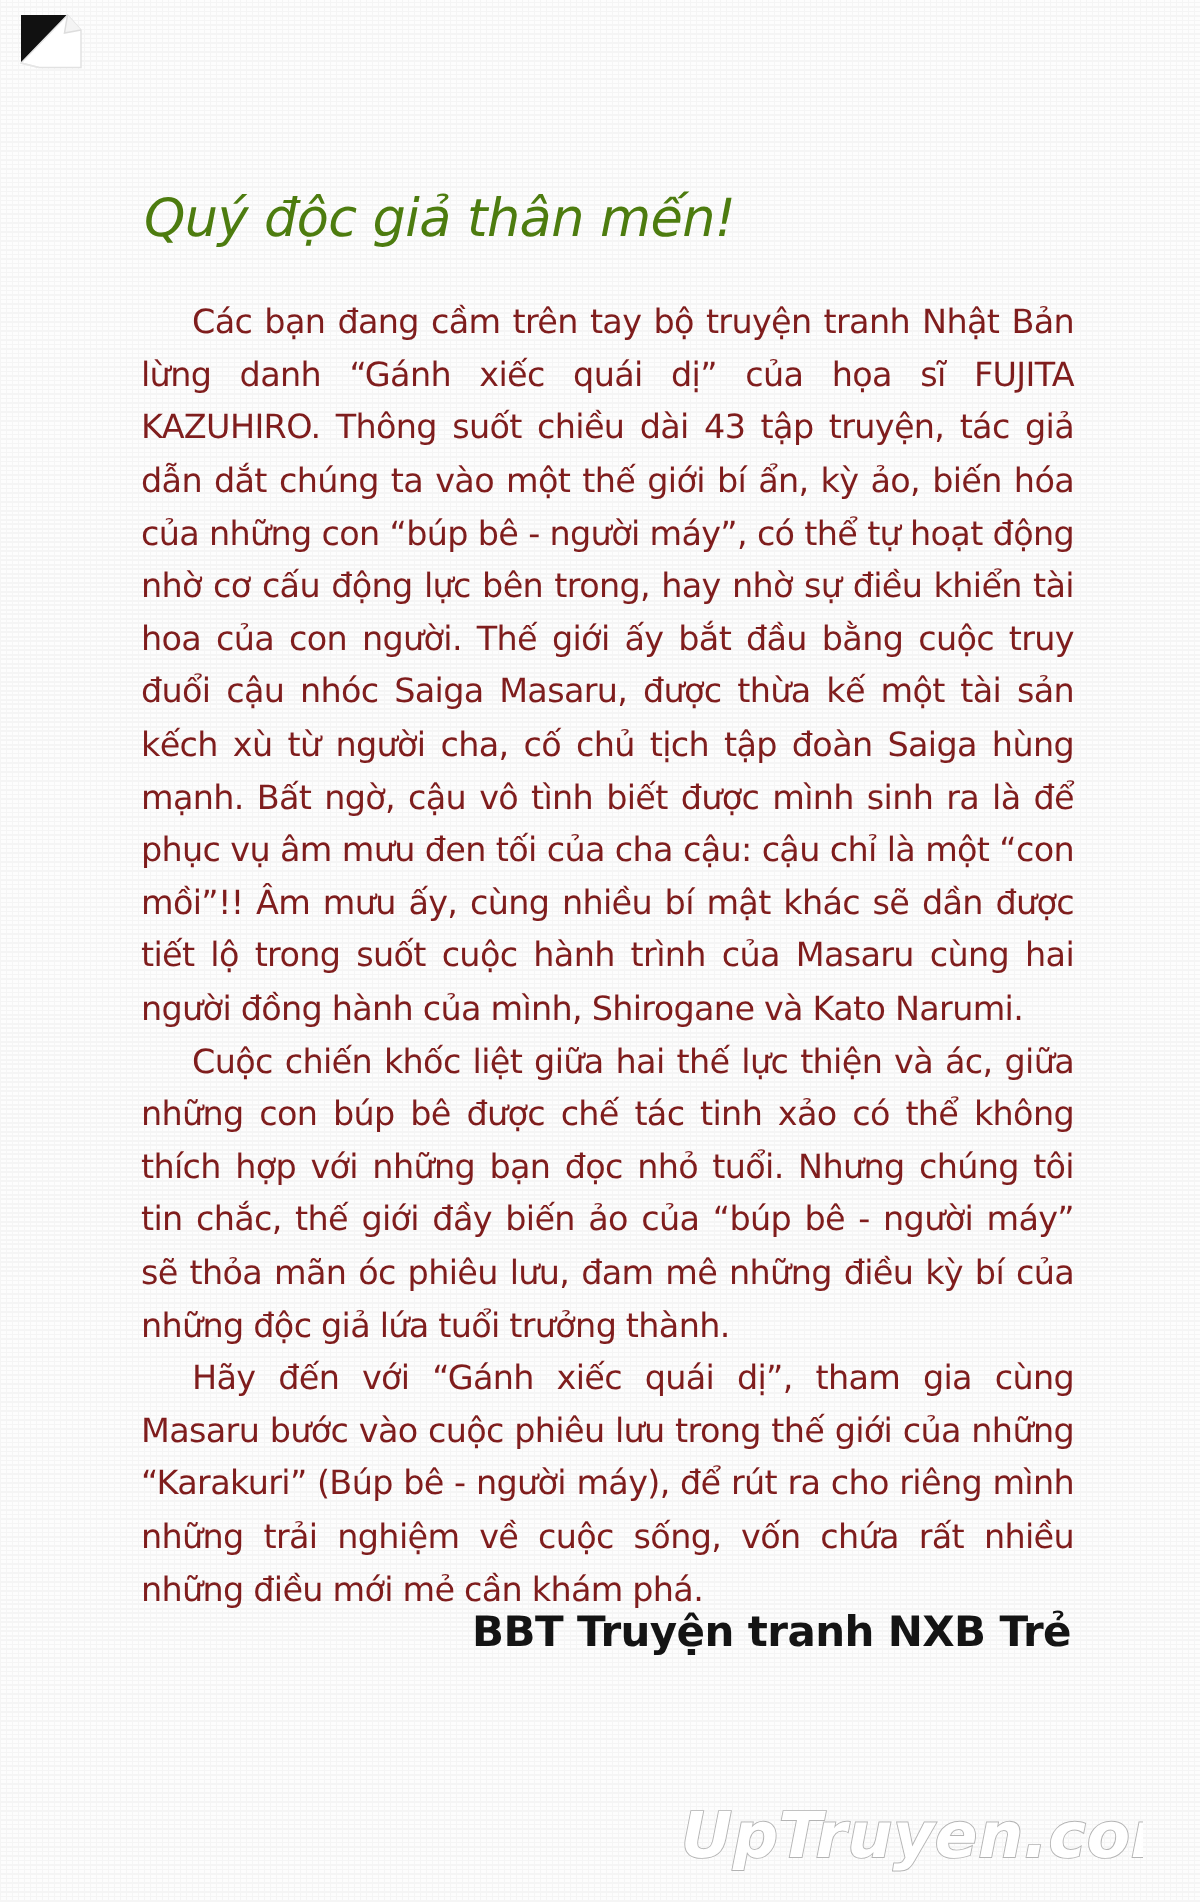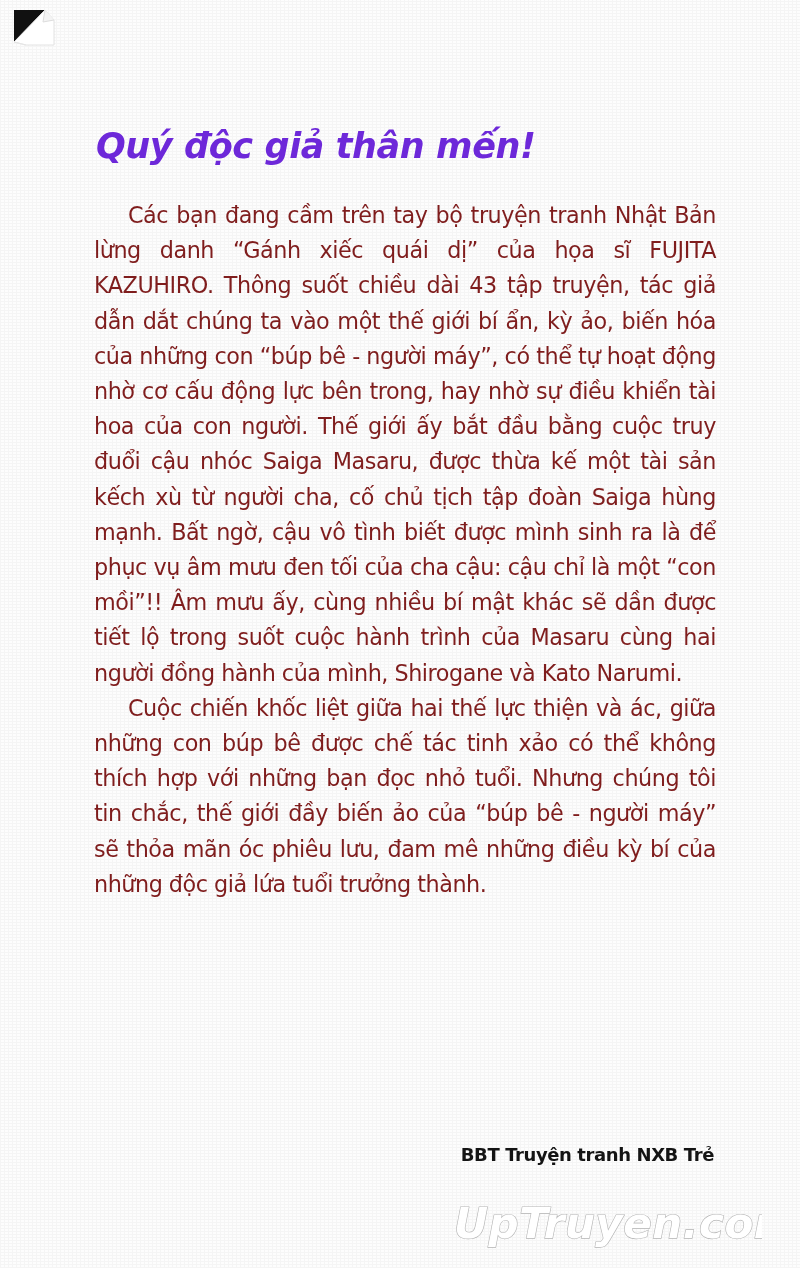--- a/index.html
+++ b/index.html
@@ -35,24 +35,24 @@
     height: 1268px;
   }
 
   #letter-title {
     position: absolute;
     left: 96px;
     top: 126px;
     width: 620px;
     font-family: "DejaVu Sans", sans-serif;
     font-size: 35px;
-    font-weight: bold;
+    font-weight: normal;
     font-style: italic;
     letter-spacing: -0.4px;
-    color: #6d28d9;
+    color: #4d7c0f;
     white-space: nowrap;
   }
 
   #letter-body {
     position: absolute;
     left: 94px;
     top: 198px;
     width: 622px;
   }
 
@@ -66,23 +66,23 @@
     text-justify: inter-word;
     letter-spacing: -0.45px;
     word-spacing: -0.2px;
     text-indent: 34px;
   }
   .para + .para { margin-top: 0px; }
 
   #letter-signature {
     position: absolute;
     right: 86px;
-    top: 1144px;
+    top: 1071px;
     font-family: "DejaVu Sans", sans-serif;
-    font-size: 18px;
+    font-size: 28px;
     font-weight: bold;
     letter-spacing: -0.4px;
     color: #141414;
     white-space: nowrap;
     margin-left: 45px;
   }
 
   
   #watermark {
     position: absolute;
@@ -129,20 +129,21 @@
   </svg>
 </div>
 
 <div id="letter">
 
   <div id="letter-title">Quý độc giả thân mến!</div>
 
   <div id="letter-body">
     <p class="para">Các bạn đang cầm trên tay bộ truyện tranh Nhật Bản lừng danh “Gánh xiếc quái dị” của họa sĩ FUJITA KAZUHIRO. Thông suốt chiều dài 43 tập truyện, tác giả dẫn dắt chúng ta vào một thế giới bí ẩn, kỳ ảo, biến hóa của những con “búp bê - người máy”, có thể tự hoạt động nhờ cơ cấu động lực bên trong, hay nhờ sự điều khiển tài hoa của con người. Thế giới ấy bắt đầu bằng cuộc truy đuổi cậu nhóc Saiga Masaru, được thừa kế một tài sản kếch xù từ người cha, cố chủ tịch tập đoàn Saiga hùng mạnh. Bất ngờ, cậu vô tình biết được mình sinh ra là để phục vụ âm mưu đen tối của cha cậu: cậu chỉ là một “con mồi”!! Âm mưu ấy, cùng nhiều bí mật khác sẽ dần được tiết lộ trong suốt cuộc hành trình của Masaru cùng hai người đồng hành của mình, Shirogane và Kato Narumi.</p>
     <p class="para">Cuộc chiến khốc liệt giữa hai thế lực thiện và ác, giữa những con búp bê được chế tác tinh xảo có thể không thích hợp với những bạn đọc nhỏ tuổi. Nhưng chúng tôi tin chắc, thế giới đầy biến ảo của “búp bê - người máy” sẽ thỏa mãn óc phiêu lưu, đam mê những điều kỳ bí của những độc giả lứa tuổi trưởng thành.</p>
+    <p class="para">Hãy đến với “Gánh xiếc quái dị”, tham gia cùng Masaru bước vào cuộc phiêu lưu trong thế giới của những “Karakuri” (Búp bê - người máy), để rút ra cho riêng mình những  trải nghiệm về cuộc sống, vốn chứa rất nhiều những điều mới mẻ cần khám phá.</p>
   </div>
 
   <div id="letter-signature">BBT Truyện tranh NXB Trẻ</div>
 </div>
 
 <div id="watermark">
   <svg width="310" height="58" viewBox="0 0 310 58" xmlns="http://www.w3.org/2000/svg">
     <text id="watermark-text" x="2" y="42">UpTruyen.com</text>
   </svg>
 </div>

